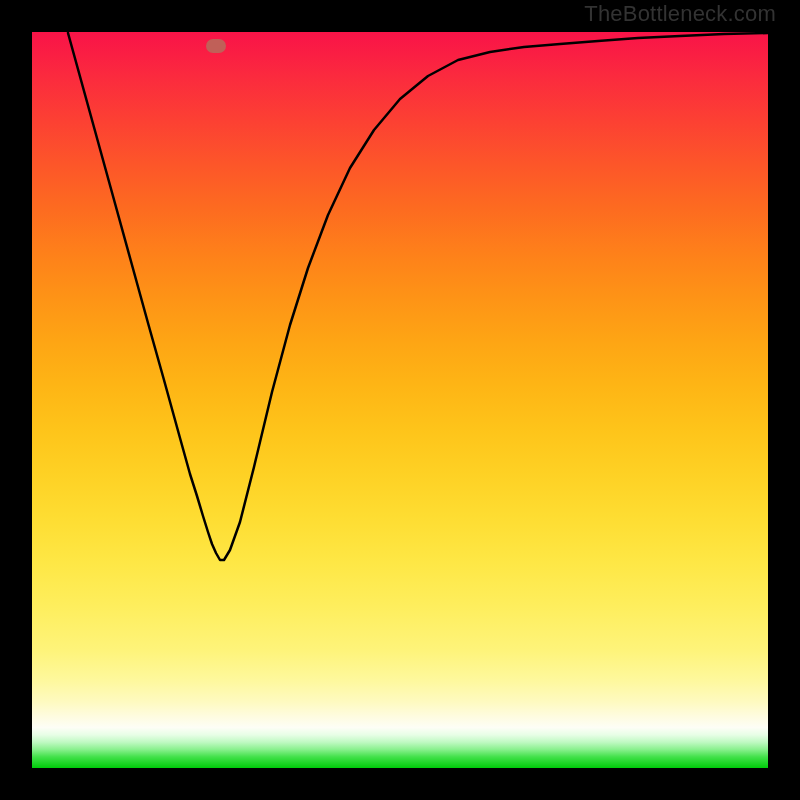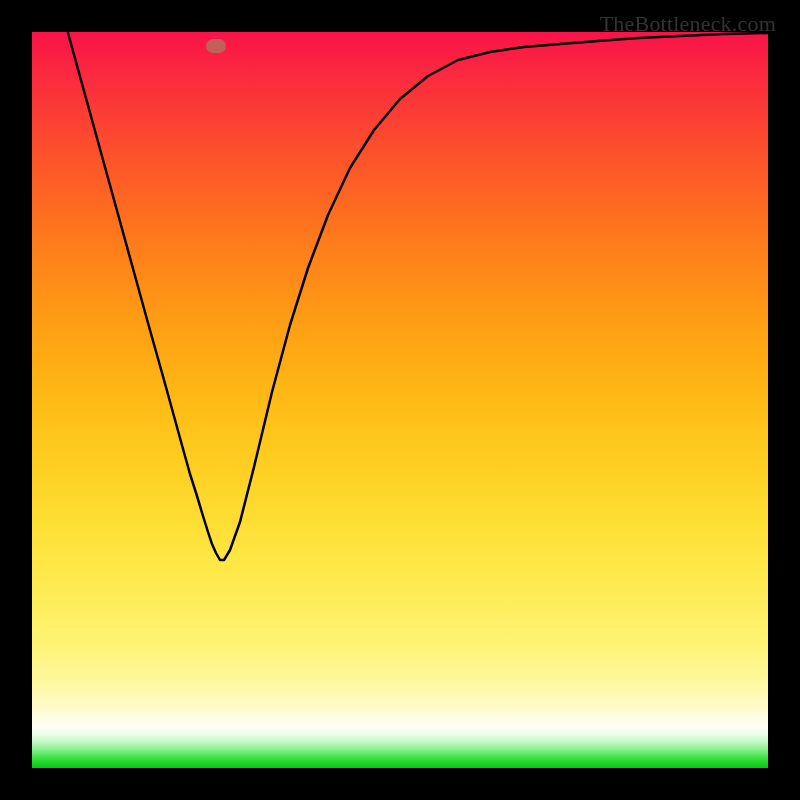--- a/index.html
+++ b/index.html
@@ -10,25 +10,25 @@
     background: #000;
     font-family: Arial, Helvetica, sans-serif;
   }
   .wrap {
     position: relative;
     width: 800px;
     height: 800px;
   }
   .watermark {
     position: absolute;
-    top: 11px;
+    top: 1px;
     right: 24px;
     color: #333;
     font-size: 22px;
-    font-family: Liberation Serif, serif;
+    font-family: Liberation Sans, sans-serif;
     z-index: 10;
     letter-spacing: 0.2px;
   }
   .plot-bg {
     position: absolute;
     left: 32px;
     top: 32px;
     width: 736px;
     height: 736px;
     background: linear-gradient(to bottom,

